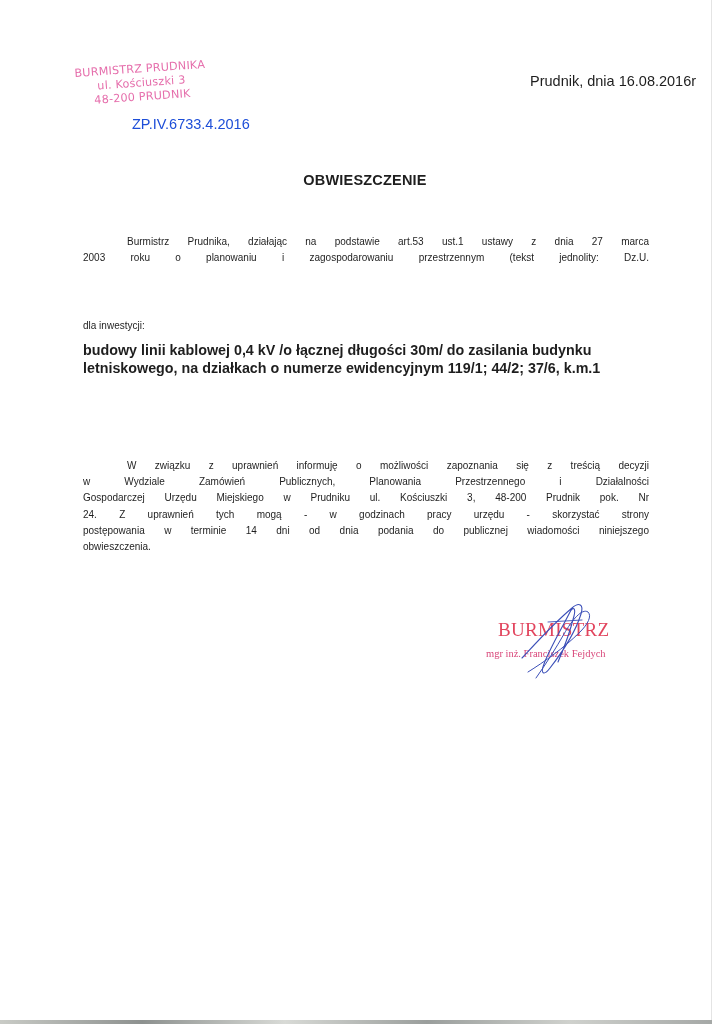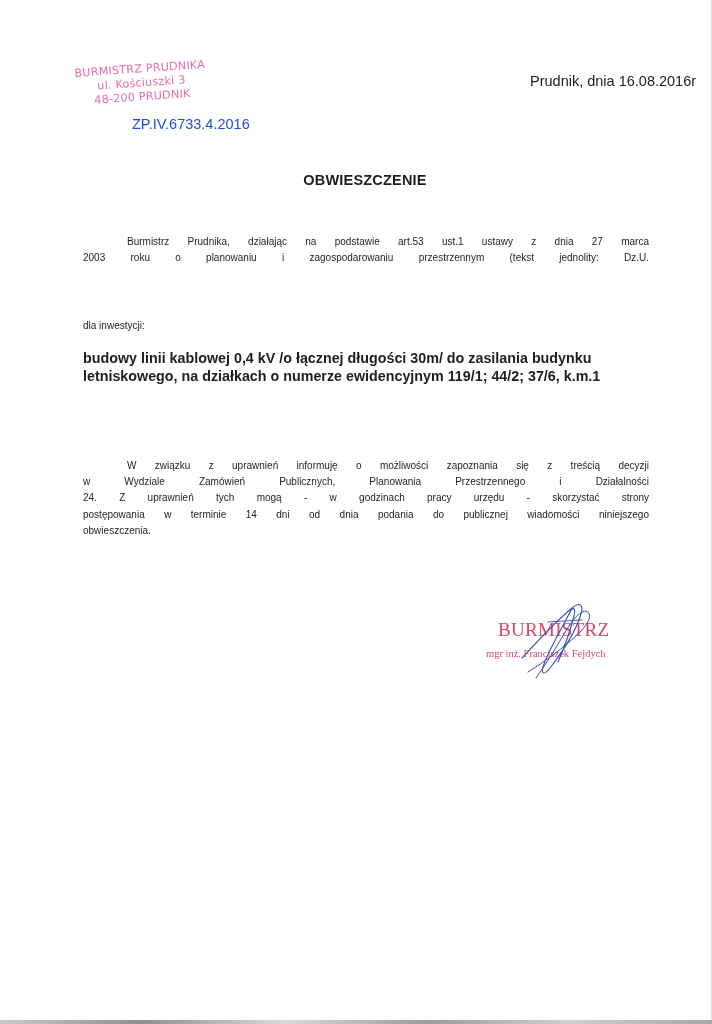--- a/index.html
+++ b/index.html
@@ -105,21 +105,21 @@
     .body-block .line.indent {
       padding-left: 44px;
     }
     .para1 { top: 234px; }
     .para2 { top: 318px; }
 
     .investment {
       position: absolute;
       left: 83px;
       width: 545px;
-      top: 349px;
+      top: 341px;
       font-size: 14.3px;
       line-height: 18px;
       font-weight: bold;
       color: #1e1e1e;
     }
     .investment .line {
       display: block;
       white-space: nowrap;
     }
 
@@ -186,20 +186,21 @@
   </div>
 
   <div class="investment">
     <span class="line">budowy linii kablowej 0,4 kV /o łącznej długości 30m/ do zasilania budynku</span>
     <span class="line">letniskowego, na działkach o numerze ewidencyjnym 119/1; 44/2; 37/6, k.m.1</span>
   </div>
 
   <div class="body-block para3">
     <span class="line indent">W związku z uprawnień informuję o możliwości zapoznania się z treścią decyzji</span>
     <span class="line">w Wydziale Zamówień Publicznych, Planowania Przestrzennego i Działalności</span>
+    <span class="line">Gospodarczej Urzędu Miejskiego w Prudniku ul. Kościuszki 3, 48-200 Prudnik pok. Nr</span>
     <span class="line">24. Z uprawnień tych mogą - w godzinach pracy urzędu - skorzystać strony</span>
     <span class="line">postępowania w terminie 14 dni od dnia podania do publicznej wiadomości niniejszego</span>
     <span class="line last">obwieszczenia.</span>
   </div>
 
   <div class="signature">
     <div class="sig-title">BURMISTRZ</div>
     <div class="sig-name">mgr inż. Franciszek Fejdych</div>
     <svg width="160" height="90" viewBox="0 0 160 90">
       <path d="M38 60 C 52 45, 70 25, 88 10 C 95 4, 100 6, 97 16 C 92 32, 80 52, 66 70 C 60 78, 56 76, 60 66 C 66 50, 78 30, 86 14 C 89 8, 92 10, 90 18 C 86 34, 80 50, 74 64" fill="none" stroke="#3b4fb8" stroke-width="1.1" stroke-linecap="round"></path>

